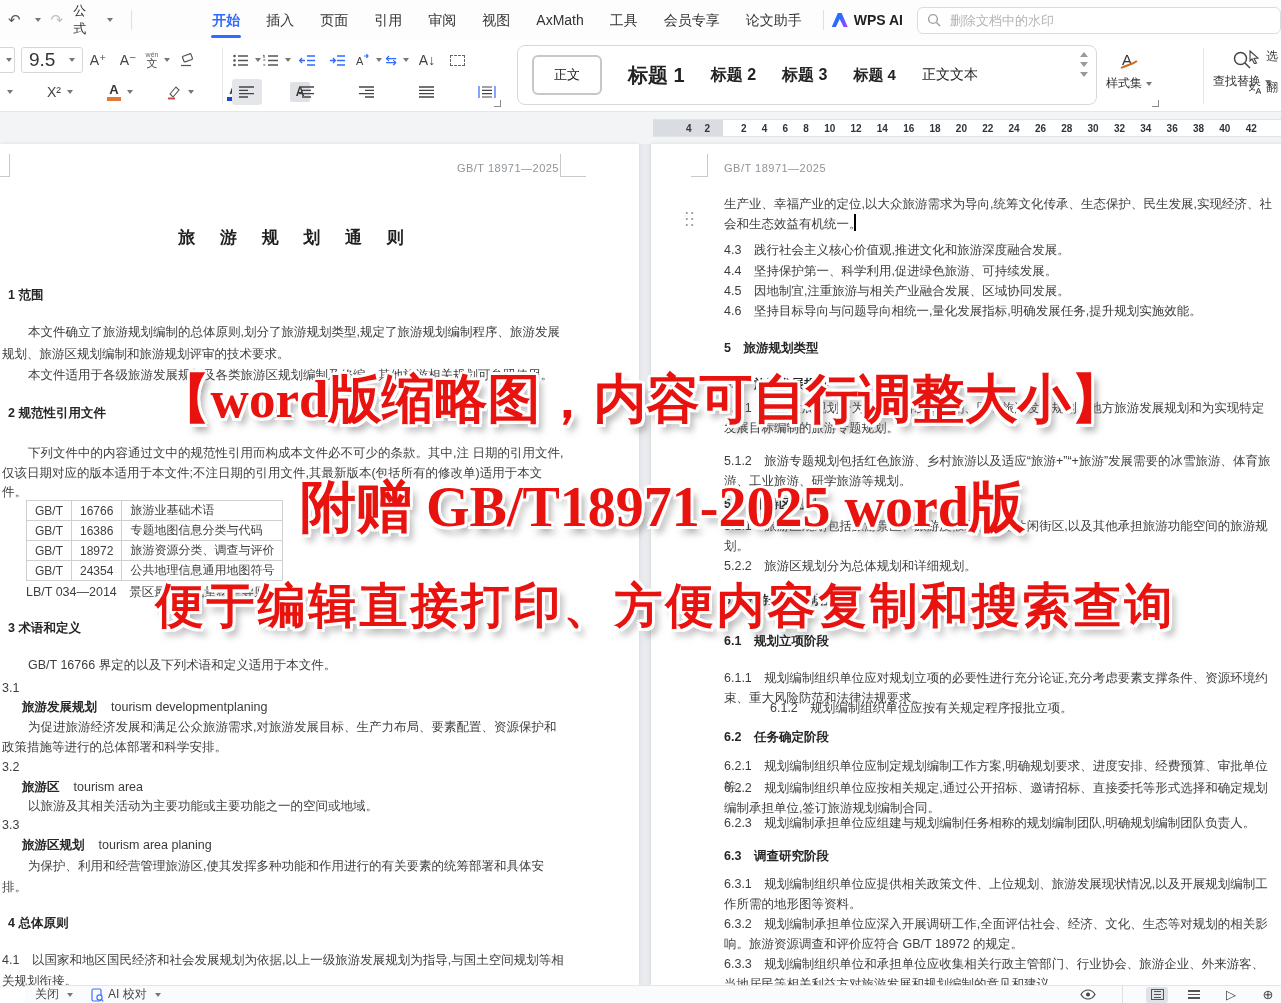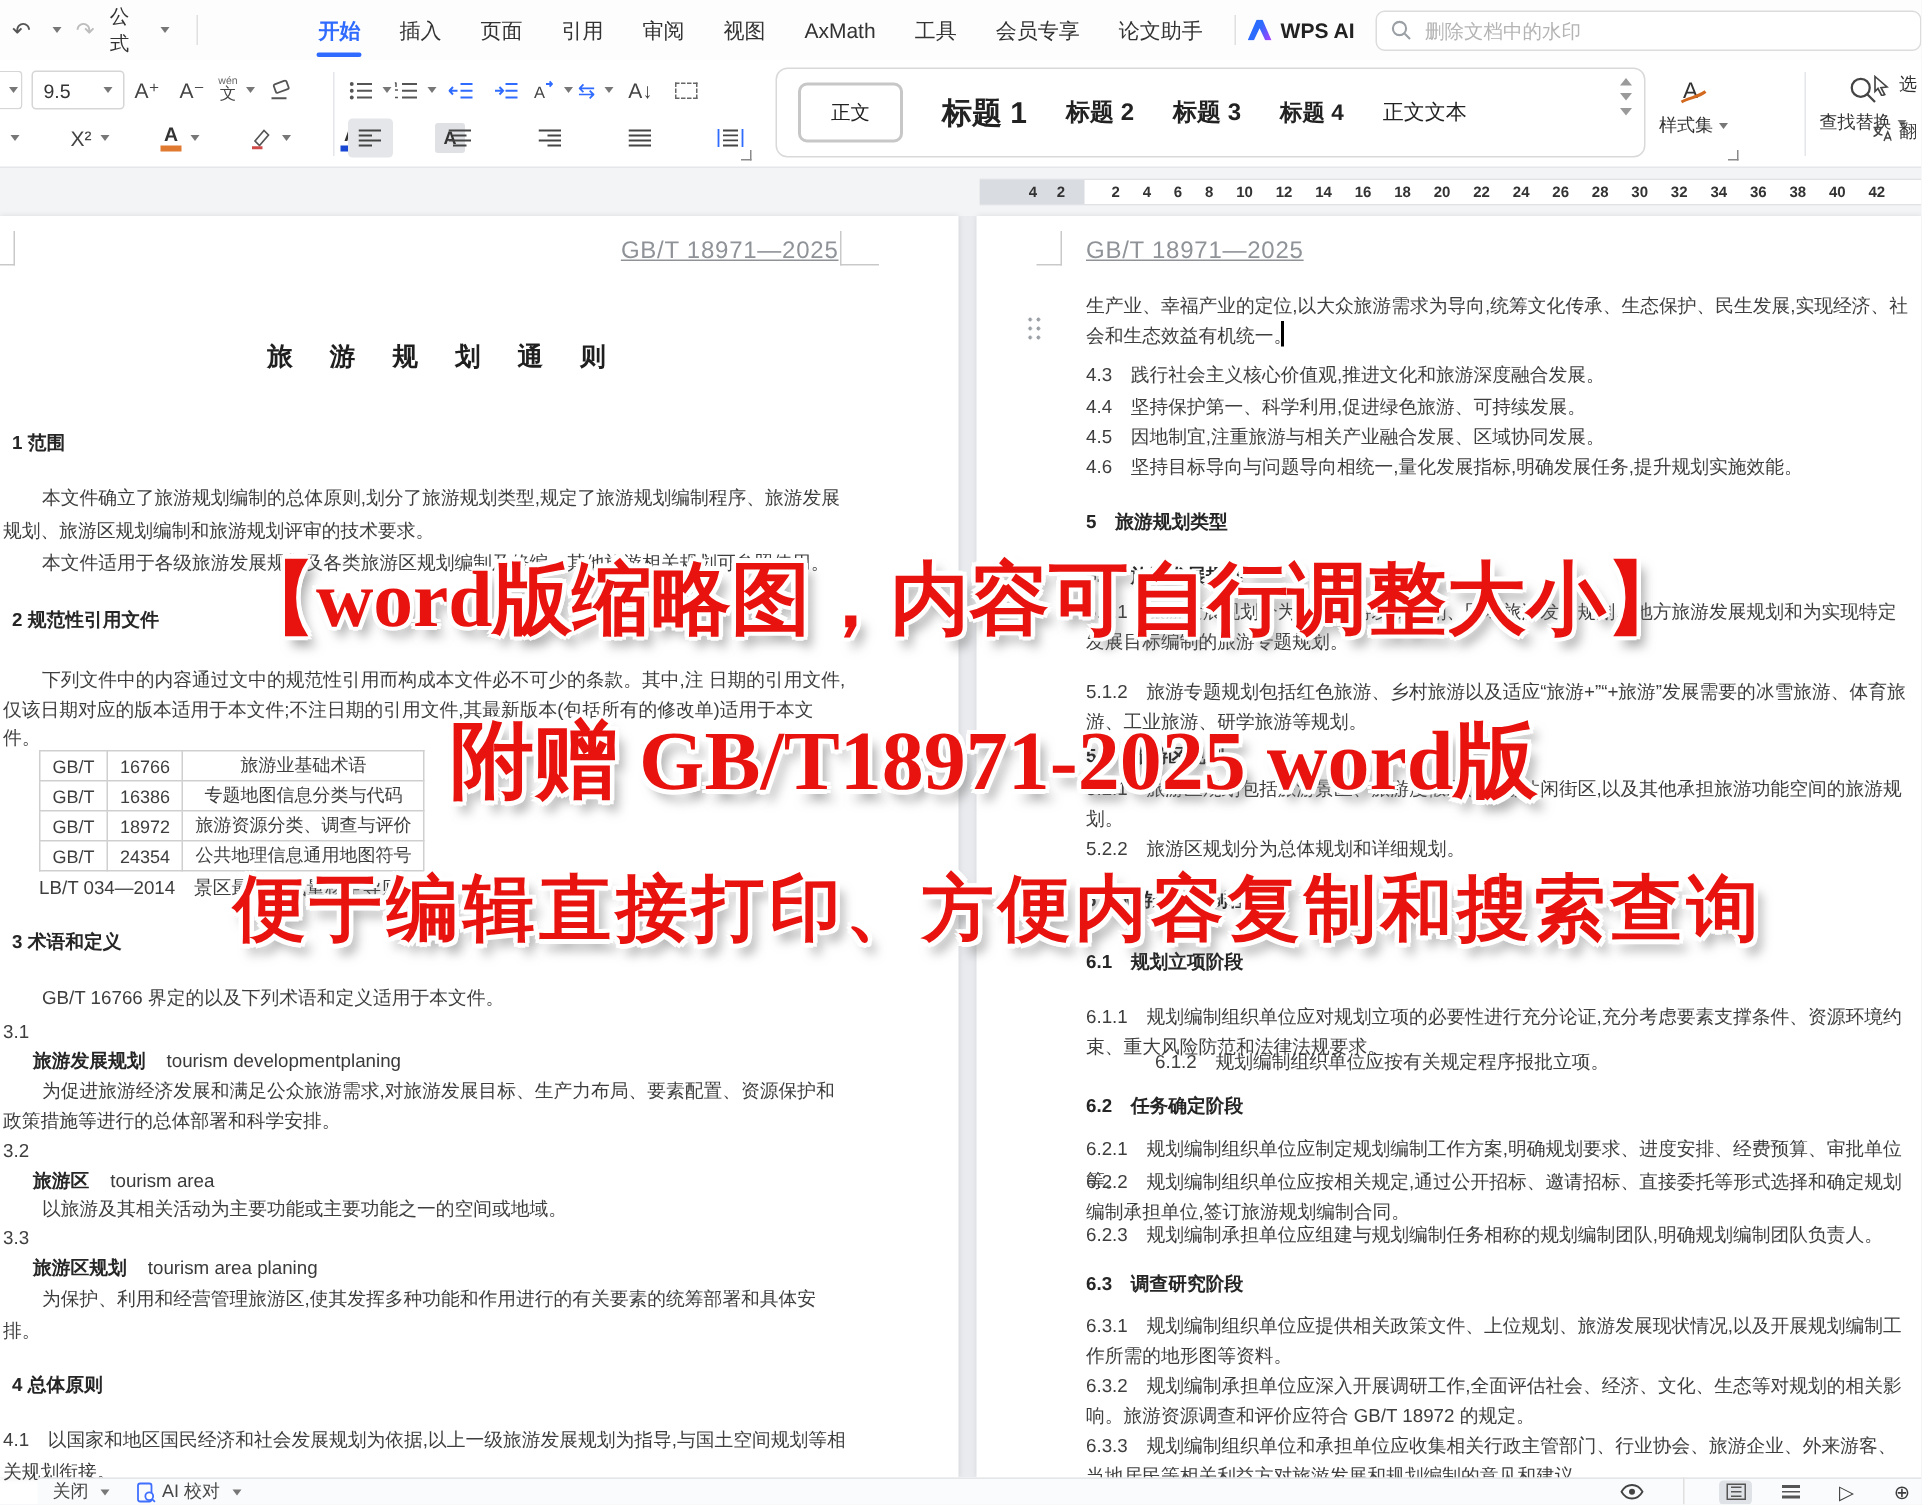--- a/index.html
+++ b/index.html
@@ -34,21 +34,21 @@
   .toolbar{position:absolute;top:40px;left:0;width:1281px;height:72px;background:#fff;
            border-bottom:1px solid #e4e6e9;font-size:12px;}
   .trow{position:absolute;left:0;display:flex;align-items:center;height:28px;}
   .r1{top:6px;} .r2{top:38px;gap:30px;}
   .tbtn{min-width:30px;height:26px;display:flex;align-items:center;justify-content:center;
         border-radius:3px;cursor:pointer;color:#444;font-size:14px;gap:2px;}
   .tbtn.active{background:#e4e6e9;}
   .sliver{width:15px;height:26px;border:1px solid #d6d6d6;border-left:none;border-radius:0 3px 3px 0;
         display:flex;align-items:center;justify-content:center;}
   .sizecombo{width:62px;height:26px;border:1px solid #d6d6d6;border-radius:3px;margin-left:6px;
-        display:flex;align-items:center;justify-content:space-between;padding:0 7px;font-size:13px;color:#333;}
+        display:flex;align-items:center;justify-content:space-between;padding:0 7px;font-size:19px;color:#333;}
   .stack{display:flex;flex-direction:column;align-items:center;line-height:1;}
   .stack small{font-size:7px;color:#666;} .stack span{font-size:11px;}
   .a-color{display:flex;flex-direction:column;align-items:center;line-height:1;}
   .a-color b{font-size:13px;font-weight:bold;color:#333;}
   .a-color i{width:14px;height:4px;margin-top:1px;}
   .bar-blue{background:#1747d3;} .bar-shade{background:#e07a30;}
   .boxA{width:20px;height:20px;background:#dfe1e4;display:flex;align-items:center;justify-content:center;
         font-size:12px;font-weight:bold;color:#333;border-radius:2px;}
   .dashbox{width:15px;height:11px;border:1px dashed #666;}
   .vsep{position:absolute;width:1px;background:#e4e6e9;}
@@ -92,26 +92,26 @@
         border-right:5px solid transparent;border-bottom:7px solid #aab0b6;}
 
   
   .docarea{position:absolute;top:144px;left:0;width:1281px;height:841px;background:#e9ebee;}
   .page{position:absolute;top:0;height:841px;background:#fff;box-shadow:0 0 4px rgba(0,0,0,.10);}
   .page-l{left:0;width:639px;}
   .page-r{left:651px;width:630px;}
   .blk{position:absolute;font-size:12.5px;line-height:20.5px;color:#3e3e3e;}
   .bh{font-weight:bold;color:#262626;}
   .ind{text-indent:26px;}
-  .hdr{color:#8f9398;font-size:16px;letter-spacing:.5px;text-decoration:underline;}
+  .hdr{color:#8f9398;font-size:11px;letter-spacing:.5px;}
   .mark{position:absolute;}
   .doc-title{position:absolute;left:0;top:82px;width:592px;text-align:center;font-size:17px;
         font-weight:bold;letter-spacing:10px;color:#1f1f1f;}
   .reftable{border-collapse:collapse;font-size:12px;color:#3e3e3e;}
-  .reftable td{border:1px solid #cfcfcf;padding:0 8px;height:20px;white-space:nowrap;text-align:center;}
+  .reftable td{border:1px solid #cfcfcf;padding:0 8px;height:20px;white-space:nowrap;}
   .handle{position:absolute;left:33px;top:66px;width:11px;height:18px;cursor:grab;
         background-image:radial-gradient(#9aa0a6 1.1px,transparent 1.4px);background-size:5.5px 6px;}
   .caret{position:absolute;left:203px;top:70px;width:1.5px;height:17px;background:#000;}
   .en{font-size:12.5px;color:#3a3a3a;margin-left:14px;}
 
   
   .wm{position:absolute;left:0;width:1281px;text-align:center;font-weight:900;color:#e8120f;
       font-family:"Liberation Serif","DejaVu Serif",serif;white-space:nowrap;z-index:6;
       text-shadow:3px 0 0 #fff,-3px 0 0 #fff,0 3px 0 #fff,0 -3px 0 #fff,
                   2.5px 2.5px 0 #fff,-2.5px 2.5px 0 #fff,2.5px -2.5px 0 #fff,-2.5px -2.5px 0 #fff,

